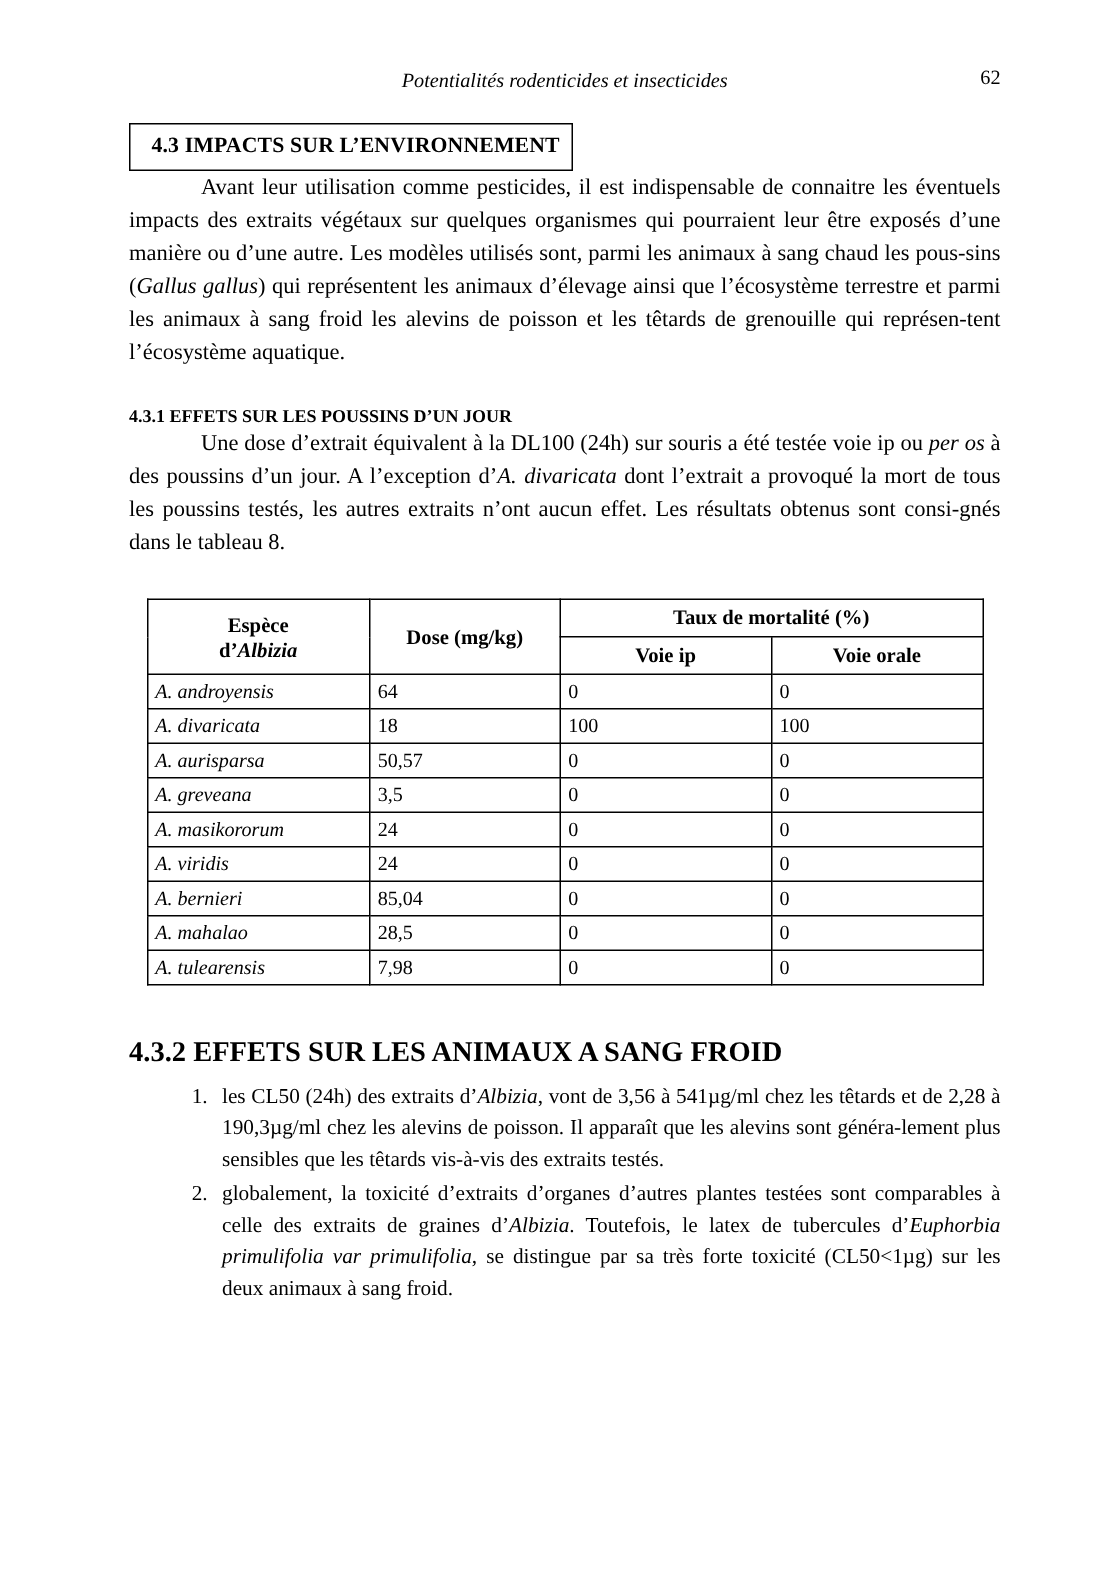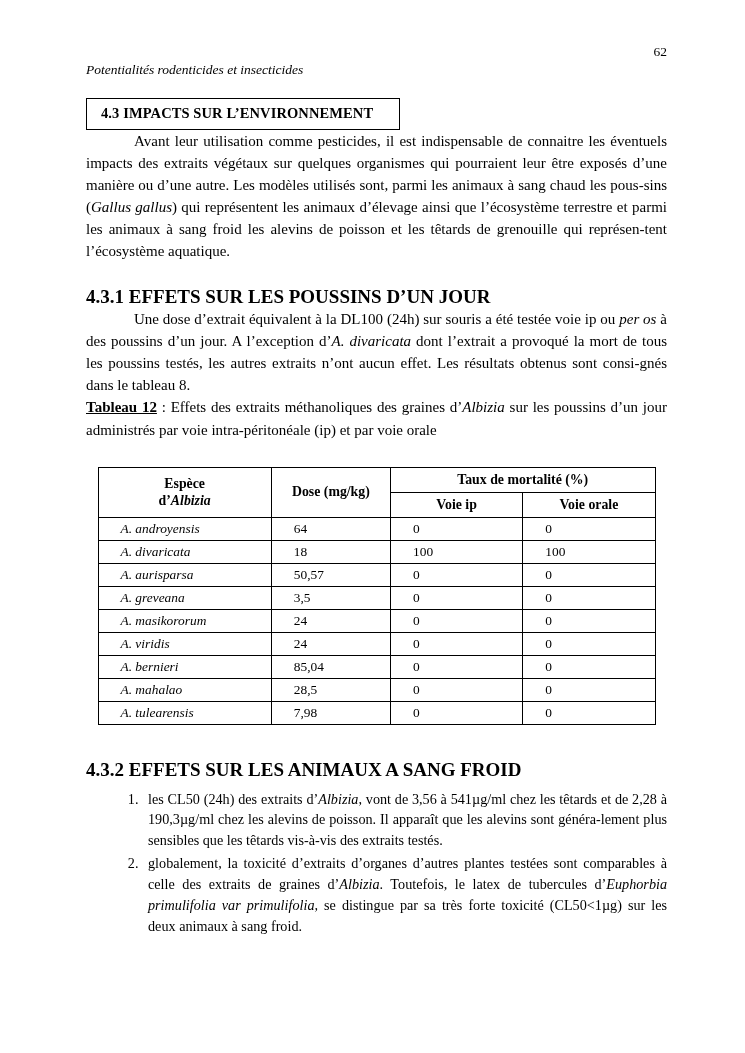--- a/index.html
+++ b/index.html
@@ -24,45 +24,46 @@
   .page-number {
     position: absolute;
     top: 44px;
     right: 78px;
     font-size: 13.5px;
     font-family: "Liberation Serif", serif;
   }
   .running-head {
     font-style: italic;
     font-size: 13.5px;
-    margin-top: 18px;
+    margin-top: 2px;
     margin-bottom: 0;
+    text-align: center;
   }
   .section-box {
     margin-top: 20px;
     border: 1.3px solid #000;
     display: inline-block;
-    padding: 6px 26px 7px 14px;
+    padding: 6px 8px 7px 14px;
     font-weight: bold;
     font-size: 14.5px;
     letter-spacing: 0.1px;
   }
   p.body-text {
     font-size: 15px;
     line-height: 1.47;
     text-align: justify;
     margin: 0;
   }
   .para-first {
     margin-top: 34px;
     text-indent: 48px;
   }
   .sub-heading {
     font-weight: bold;
-    font-size: 19px;
+    font-size: 12px;
     margin-top: 24px;
     margin-bottom: 0;
   }
   .para-indent {
     margin-top: 11px;
     text-indent: 48px;
   }
   .table-caption {
     font-size: 14.2px;
     line-height: 1.5;
@@ -74,21 +75,21 @@
     text-decoration: underline;
   }
   table.data-table {
     border-collapse: collapse;
     margin: 26px auto 0 auto;
     width: 558px;
     font-size: 13.4px;
   }
   table.data-table td, table.data-table th {
     border: 1px solid #000;
-    padding: 3px 22px;
+    padding: 3px 5px;
     vertical-align: middle;
   }
   table.data-table th {
     font-weight: bold;
     text-align: center;
     font-size: 13.8px;
     padding: 4px 5px;
   }
   td.species {
     text-align: left;
@@ -133,21 +134,20 @@
   <div class="running-head">Potentialités rodenticides et insecticides</div>
 
   <div class="section-box">4.3 IMPACTS SUR L’ENVIRONNEMENT</div>
 
   <p class="body-text para-first"><span>Avant leur utilisation comme pesticides, il est indispensable de connaitre les éventuels impacts des extraits végétaux sur quelques organismes qui pourraient leur être exposés d’une manière ou d’une autre. Les modèles utilisés sont, parmi les animaux à sang chaud les pous-sins (</span><i>Gallus gallus</i><span>) qui représentent les animaux d’élevage ainsi que l’écosystème terrestre et parmi les animaux à sang froid les alevins de poisson et les têtards de grenouille qui représen-tent l’écosystème aquatique.</span></p>
 
   <p class="sub-heading">4.3.1 EFFETS SUR LES POUSSINS D’UN JOUR</p>
 
   <p class="body-text para-indent"><span>Une dose d’extrait équivalent à la DL100 (24h) sur souris a été testée voie ip ou </span><i>per os</i><span> à des poussins d’un jour. A l’exception d’</span><i>A. divaricata</i><span> dont l’extrait a provoqué la mort de tous les poussins testés, les autres extraits n’ont aucun effet. Les résultats obtenus sont consi-gnés dans le tableau 8.</span></p>
 
-  <p class="body-text table-caption"><span class="caption-label">Tableau 12</span><span> : Effets des extraits méthanoliques des graines d’</span><i>Albizia</i><span> sur les poussins d’un jour administrés par voie intra-péritonéale (ip) et par voie orale</span></p>
 
   <table class="data-table">
     <thead>
       <tr>
         <th class="th-espece" rowspan="2">
           <span>Espèce</span><br>
           <span>d’<i>Albizia</i></span>
         </th>
         <th class="th-dose" rowspan="2">Dose (mg/kg)</th>
         <th colspan="2">Taux de mortalité (%)</th>

